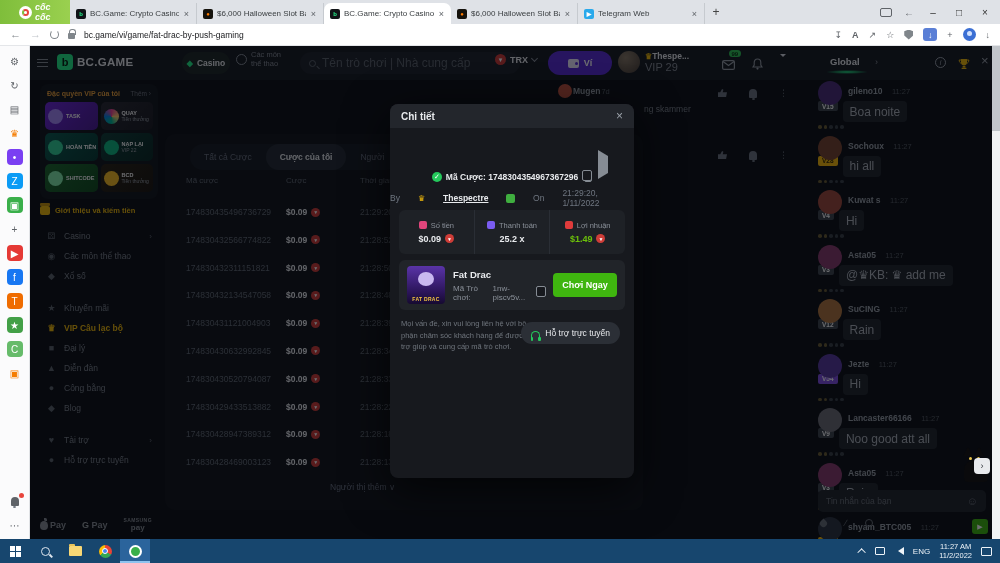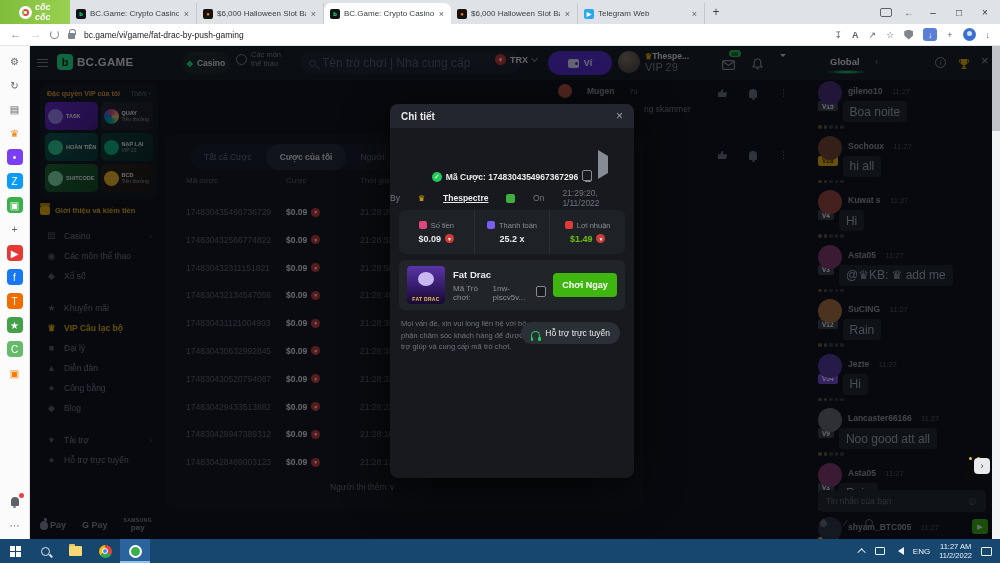--- a/index.html
+++ b/index.html
@@ -126,21 +126,21 @@
 .th { position:absolute; color:#646b74; font-size:8px; }
 .rows { position:absolute; left:0; top:153px; width:610px; }
 .brow { position:relative; height:27.8px; }
 .brow .id { position:absolute; left:156px; top:8px; color:#646b74; font-size:8.5px; }
 .brow .amt { position:absolute; left:256px; top:8px; color:#e8eaed; font-size:8.5px; font-weight:bold; display:flex; gap:4px; align-items:center; }
 .brow .tm { position:absolute; left:330px; top:8px; color:#646b74; font-size:8.5px; }
 .coin-s { width:9px; height:9px; border-radius:50%; background:#cf3d38; color:#fff; font-size:5px; display:inline-flex; align-items:center; justify-content:center; }
 .show-more { position:absolute; left:300px; top:436px; color:#6b7280; font-size:8.5px; cursor:pointer; }
 
 
-.fpost-row { position:absolute; display:flex; align-items:center; gap:15px; }
+.fpost-row { position:absolute; display:flex; align-items:center; gap:1px; }
 .f-ava { width:14px; height:14px; border-radius:50%; background:#c3543e; }
 .f-name { color:#9aa0a8; font-size:8.5px; font-weight:bold; }
 .f-age { color:#5a6068; font-size:7.5px; }
 .f-title { position:absolute; color:#7d838c; font-size:8.5px; }
 .f-icons { position:absolute; display:flex; gap:22px; align-items:center; color:#6f7680; }
 .i-thumb { width:9px; height:8px; background:#6f7680; clip-path:polygon(0 40%,25% 40%,45% 0,60% 10%,52% 40%,100% 40%,90% 100%,0 100%); }
 .i-bell { width:8px; height:9px; background:#6f7680; border-radius:4px 4px 1px 1px; position:relative; }
 .i-bell::after { content:""; position:absolute; bottom:-2px; left:2.5px; width:3px; height:2px; border-radius:50%; background:#6f7680; }
 .vdots { font-size:9px; color:#6f7680; letter-spacing:0; }
 

